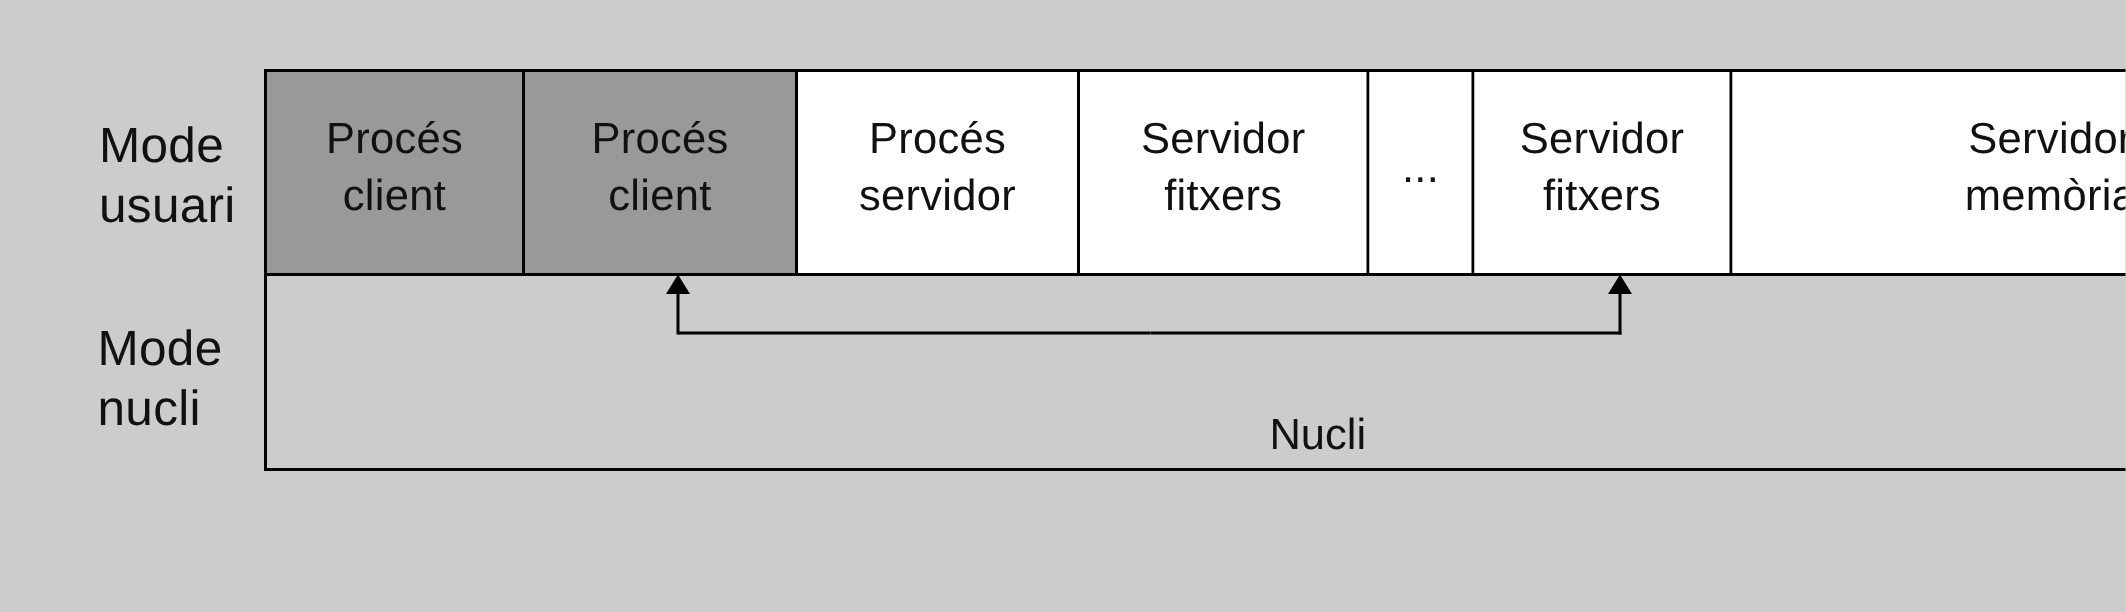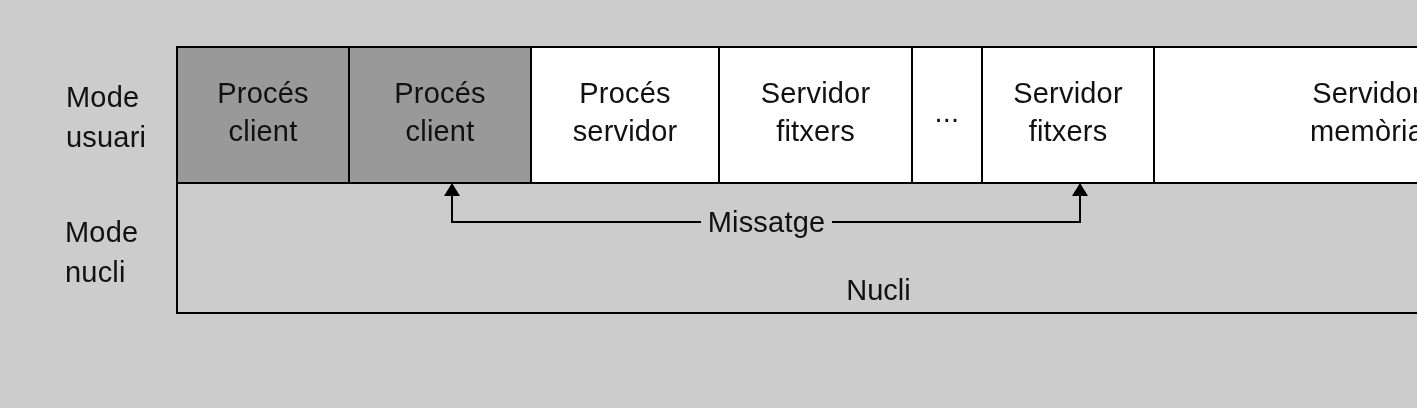--- a/index.html
+++ b/index.html
@@ -8,21 +8,21 @@
     background: #cccccc;
     font-family: "Liberation Sans", sans-serif;
     color: #111111;
     overflow: hidden;
   }
   .stage { position: relative; width: 1417px; height: 408px; }
 
   
   .mode-label {
     position: absolute;
-    font-size: 29px;
+    font-size: 33px;
     line-height: 40px;
     white-space: pre-line;
     letter-spacing: 0.2px;
   }
   .mode-label.usuari { left: 66px; top: 77px; }
   .mode-label.nucli  { left: 65px; top: 212px; }
 
   
   .diagram {
     position: absolute;
@@ -155,21 +155,20 @@
 memòria</span>
       </div>
     </div>
 
     <div class="kernel">
       <div class="arrowhead left"></div>
       <div class="riser left"></div>
 
       <div class="msg-row">
         <span class="hline"></span>
-        <span class="msg-label">Missatge</span>
         <span class="hline"></span>
       </div>
 
       <div class="riser right"></div>
       <div class="arrowhead right"></div>
 
       <div class="kernel-label">Nucli</div>
     </div>
 
   </div>

